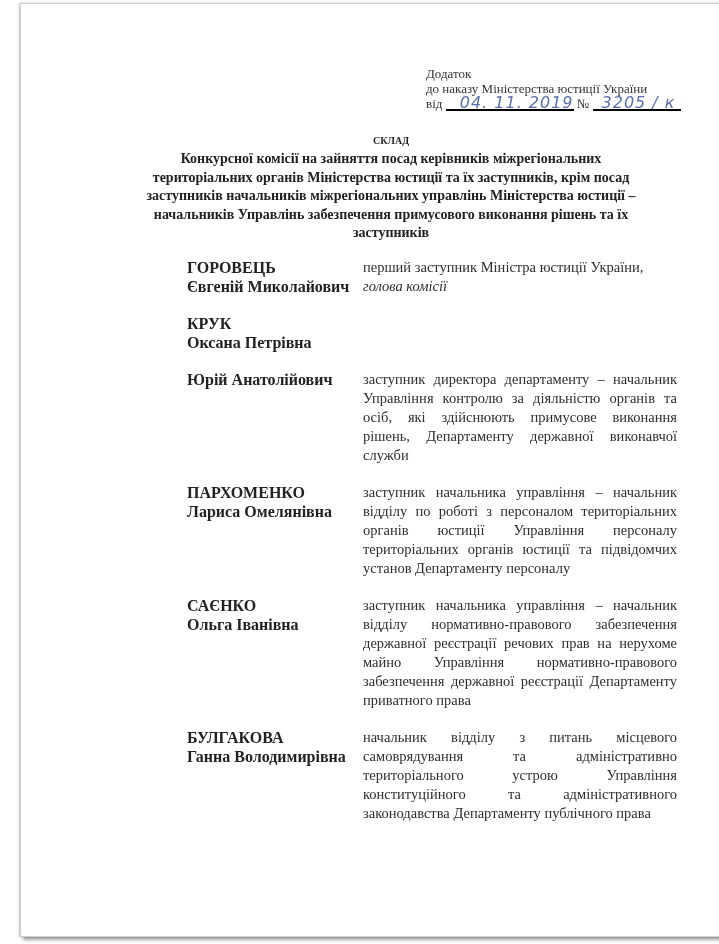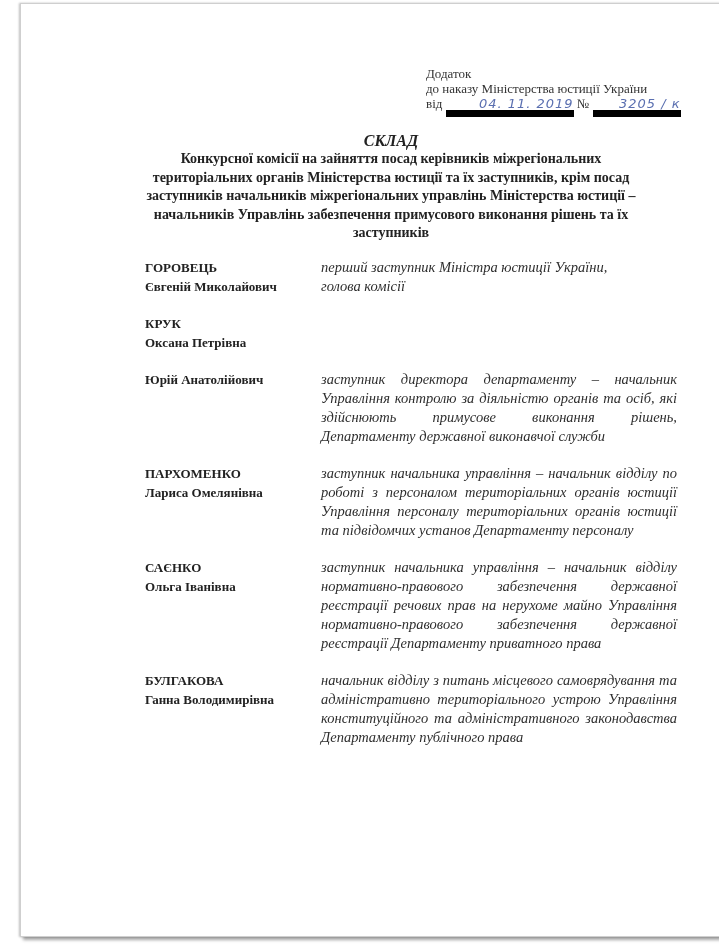--- a/index.html
+++ b/index.html
@@ -29,69 +29,70 @@
       position: absolute;
       left: 405px;
       top: 62px;
       font-size: 13px;
       line-height: 15px;
       color: #333;
     }
     .appendix .line { white-space: nowrap; }
     .fill {
       display: inline-block;
-      border-bottom: 7px solid #000000;
+      border-bottom: 2px solid #000000;
       font-family: "DejaVu Sans", sans-serif;
       font-style: italic;
-      font-size: 13px;
+      font-size: 16px;
       color: #5a6fb0;
       line-height: 13px;
-      text-align: right;
+      text-align: center;
       vertical-align: baseline;
     }
     .fill.date { width: 128px; padding-left: 14px; box-sizing: border-box; letter-spacing: 1px; }
     .fill.num { width: 88px; padding-left: 4px; box-sizing: border-box; letter-spacing: 1px; }
     .title {
       position: absolute;
       left: 110px;
       top: 127px;
       width: 520px;
       text-align: center;
       font-weight: bold;
       color: #222;
     }
-    .title .head { font-size: 16px; line-height: 19px; font-style: italic; }
+    .title .head { font-size: 10px; line-height: 19px; }
     .title .sub { font-size: 14px; line-height: 18.5px; }
     .members {
       position: absolute;
       left: 124px;
       top: 254px;
       width: 532px;
     }
     .member {
       display: flex;
       margin-bottom: 18px;
     }
     .member .name {
       width: 176px;
       flex: none;
       font-weight: bold;
-      font-size: 13px;
+      font-size: 16px;
       line-height: 19px;
       color: #222;
+      margin-left: 42px;
     }
     .member .desc {
       width: 356px;
       font-size: 14.5px;
       line-height: 19px;
       text-align: justify;
       color: #2e2e2e;
     }
     .member .desc .role { font-style: italic; display: block; }
-    .member .desc .pos { display: block; font-style: italic; }
+    .member .desc .pos { display: block; }
   </style>
 </head>
 <body>
 
 <div class="page">
 
   <div class="appendix">
     <div class="line">Додаток</div>
     <div class="line">до наказу Міністерства юстиції України</div>
     <div class="line">

